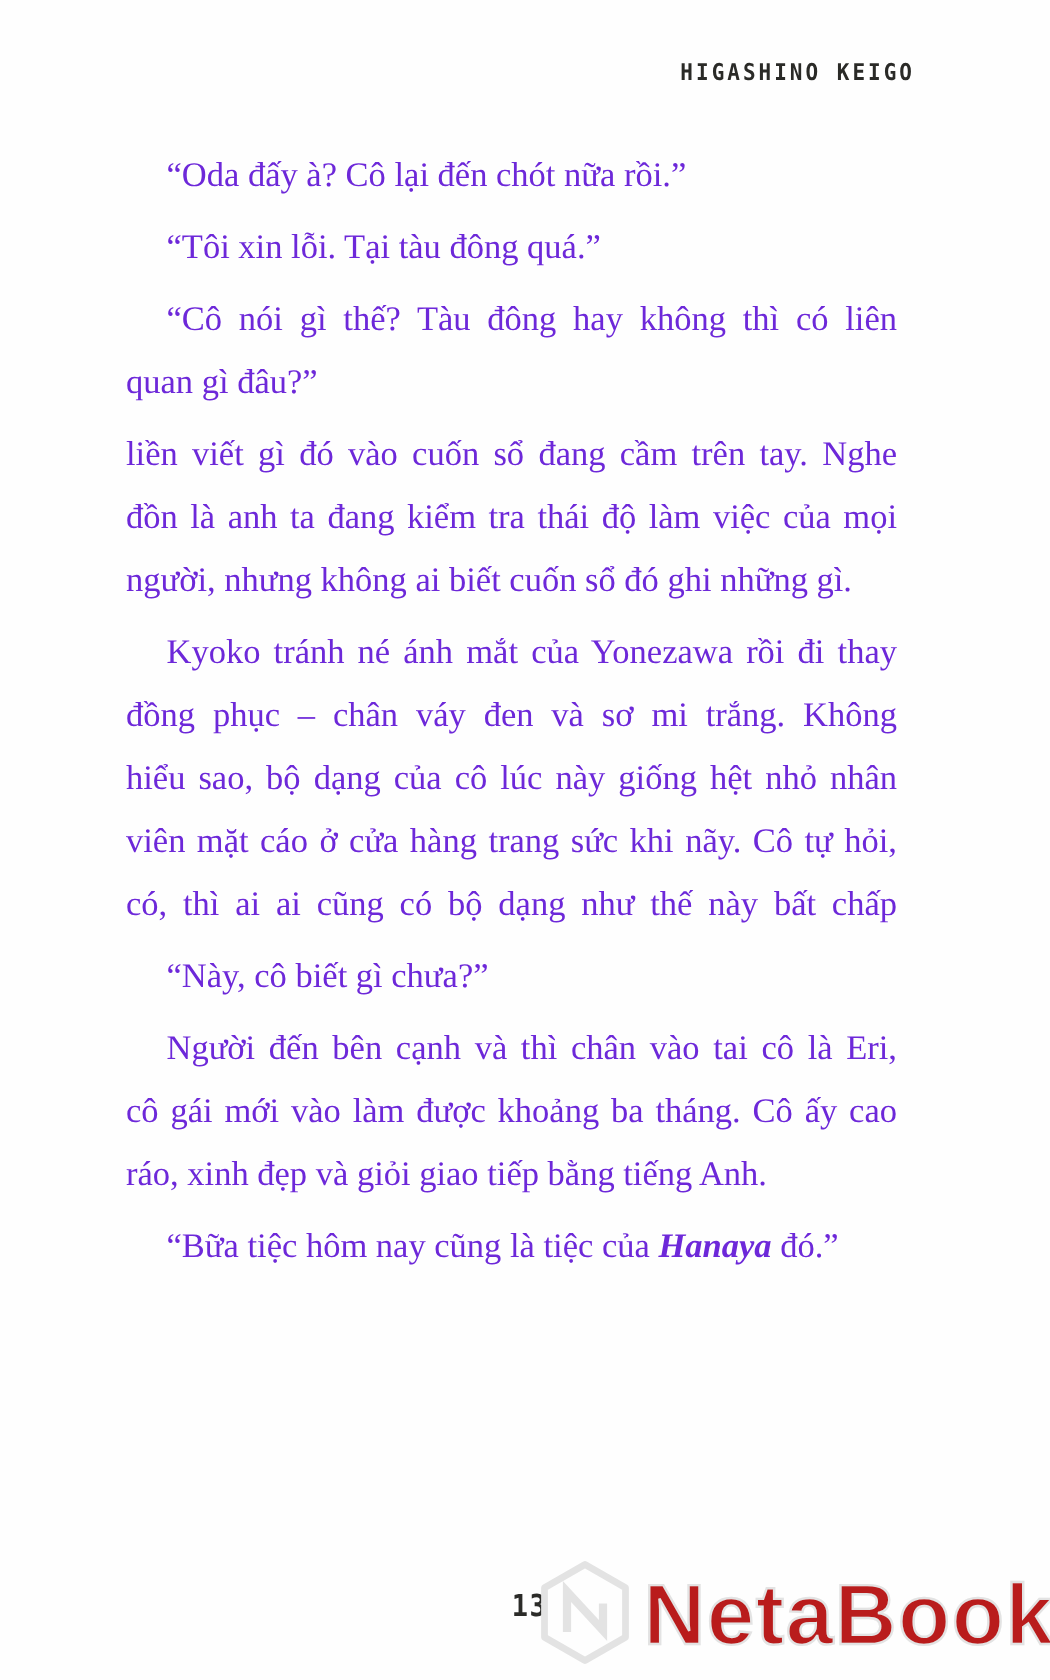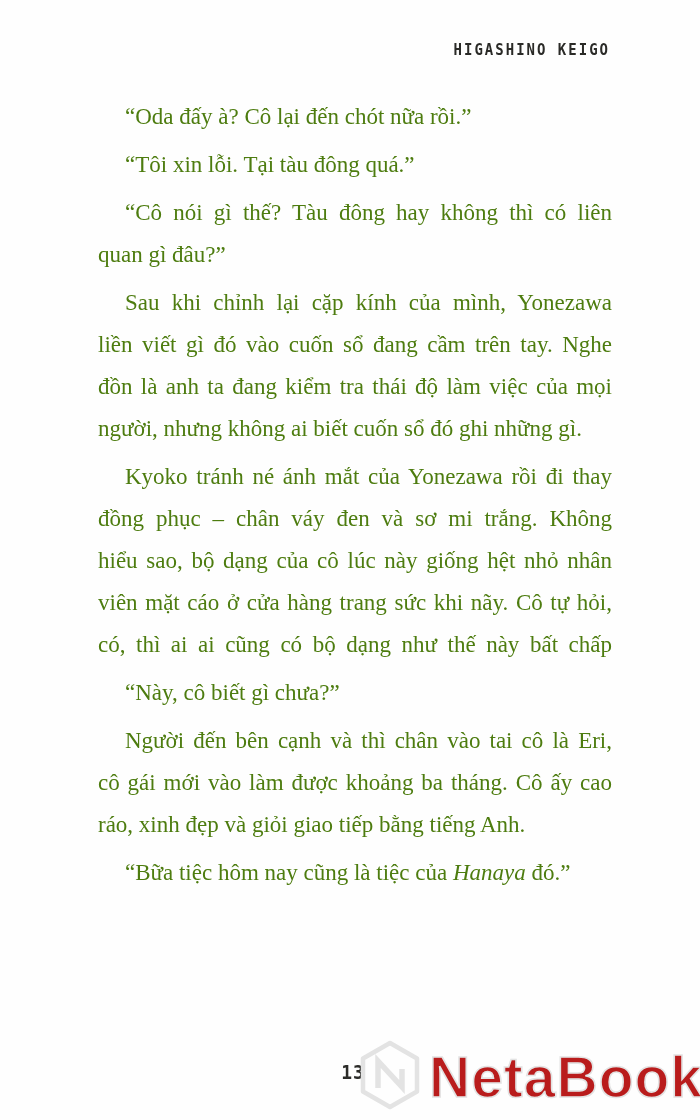--- a/index.html
+++ b/index.html
@@ -20,35 +20,35 @@
     font-family: "DejaVu Sans Mono", monospace;
     font-weight: bold;
     font-size: 14px;
     letter-spacing: 2px;
     color: #2a2a27;
     transform: scaleY(1.1);
   }
   
   .body-text {
     position: absolute;
-    left: 98px; top: 96px;
+    left: 84px; top: 96px;
     width: 514px;
     font-size: 23px;
     line-height: 42px;
-    color: #4d7c0f;
+    color: #6d28d9;
   }
   .para { margin: 0 0 6px 0; }
   .line {
     text-align: justify;
     text-align-last: justify;
     white-space: normal;
   }
   .line.first { text-indent: 27px; }
   .line.last  { text-align: left; text-align-last: left; }
-  .italic { font-style: italic; }
+  .italic { font-style: italic; font-weight: bold; }
   
   .page-number {
     position: absolute;
     top: 1061px; left: 0; width: 706px;
     text-align: center;
     font-family: "DejaVu Sans Mono", monospace;
     font-weight: bold;
     font-size: 18px;
     letter-spacing: 1px;
     color: #2b2b28;
@@ -98,21 +98,20 @@
     <div class="para">
       <div class="line first last">“Tôi xin lỗi. Tại tàu đông quá.”</div>
     </div>
 
     <div class="para">
       <div class="line first">“Cô nói gì thế? Tàu đông hay không thì có liên</div>
       <div class="line last">quan gì đâu?”</div>
     </div>
 
     <div class="para">
-      <div class="line first">Sau khi chỉnh lại cặp kính của mình, Yonezawa</div>
       <div class="line">liền viết gì đó vào cuốn sổ đang cầm trên tay. Nghe</div>
       <div class="line">đồn là anh ta đang kiểm tra thái độ làm việc của mọi</div>
       <div class="line last">người, nhưng không ai biết cuốn sổ đó ghi những gì.</div>
     </div>
 
     <div class="para">
       <div class="line first">Kyoko tránh né ánh mắt của Yonezawa rồi đi thay</div>
       <div class="line">đồng phục – chân váy đen và sơ mi trắng. Không</div>
       <div class="line">hiểu sao, bộ dạng của cô lúc này giống hệt nhỏ nhân</div>
       <div class="line">viên mặt cáo ở cửa hàng trang sức khi nãy. Cô tự hỏi,</div>

